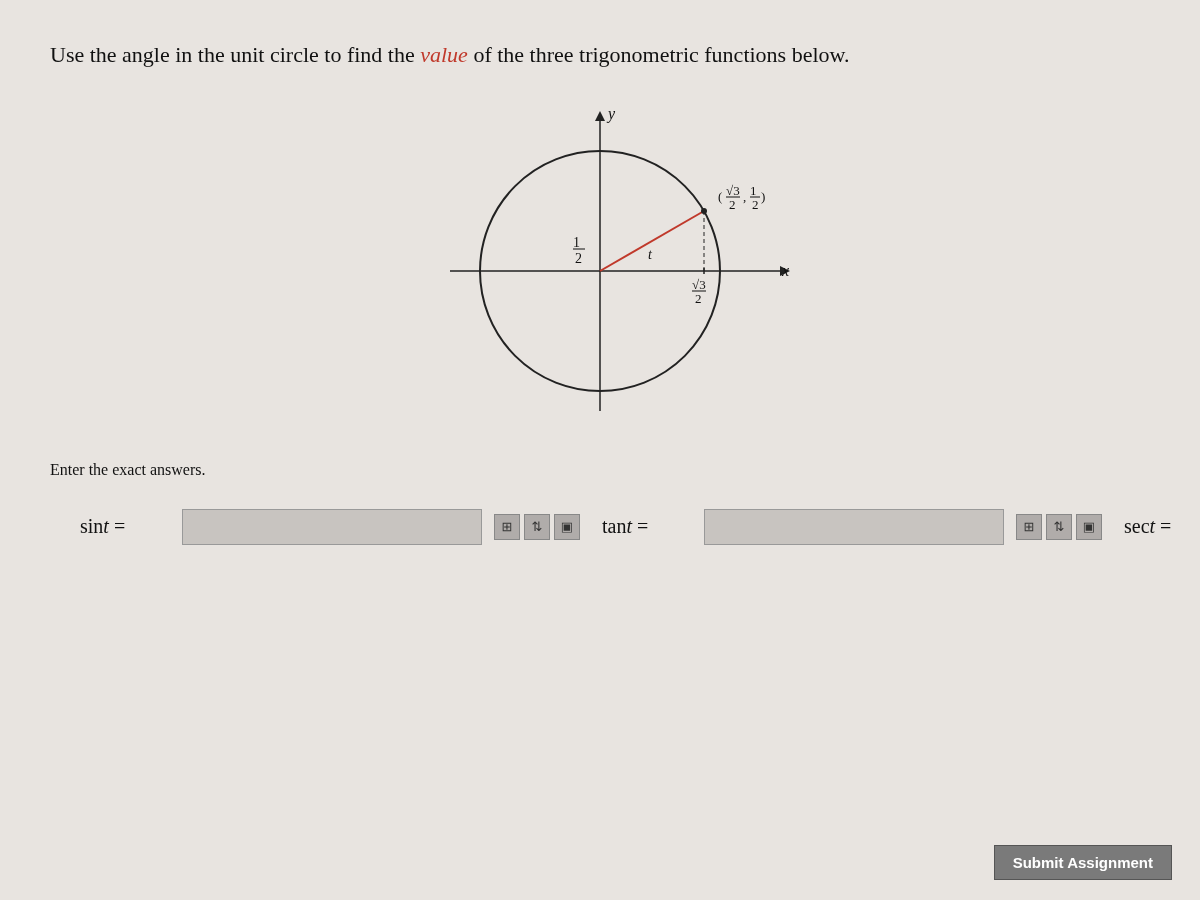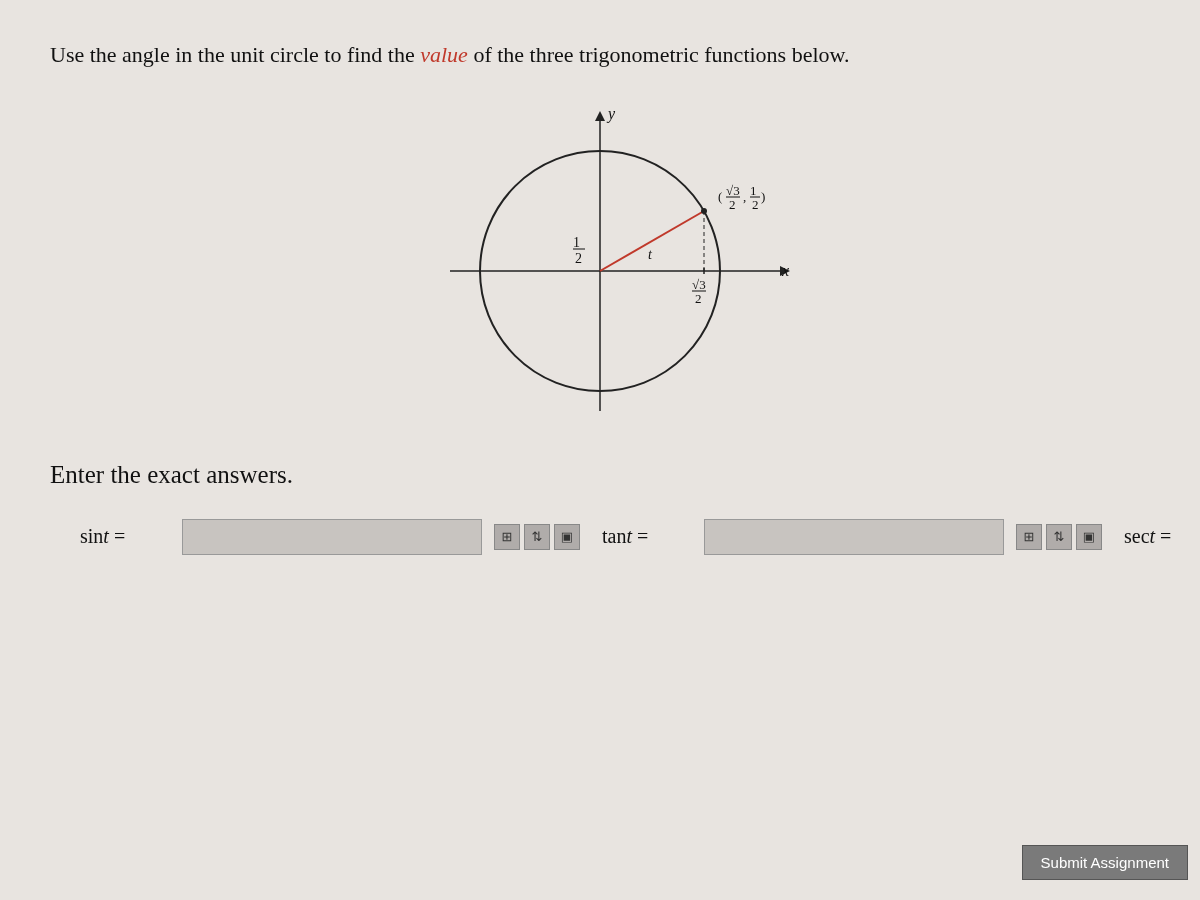--- a/index.html
+++ b/index.html
@@ -49,21 +49,21 @@
       height: 320px;
     }
 
     svg.unit-circle {
       position: absolute;
       top: 0;
       left: 0;
     }
 
     .enter-text {
-      font-size: 25px;
+      font-size: 16px;
       margin-bottom: 30px;
       color: #111;
     }
 
     .answers-section {
       display: flex;
       flex-direction: row;
       gap: 22px;
       margin-left: 30px;
     }
@@ -109,28 +109,29 @@
       display: flex;
       align-items: center;
       justify-content: center;
       font-size: 13px;
       color: #333;
     }
 
     .submit-btn {
       position: absolute;
       bottom: 20px;
-      right: 12px;
+      right: 28px;
       background: #7a7a7a;
       color: white;
       border: 1px solid #555;
       padding: 8px 18px;
       font-size: 15px;
       cursor: pointer;
       font-family: Arial, sans-serif;
+      font-weight: bold;
     }
   </style>
 </head>
 <body>
 
 <div class="page">
 
   <p class="instruction">
     Use the angle in the unit circle to find the <span class="value-word">value</span> of the three trigonometric functions below.
   </p>

